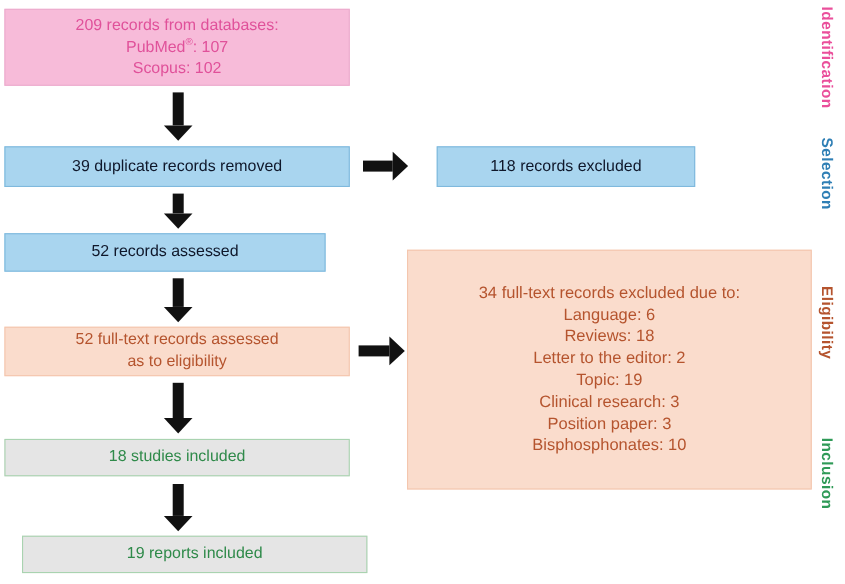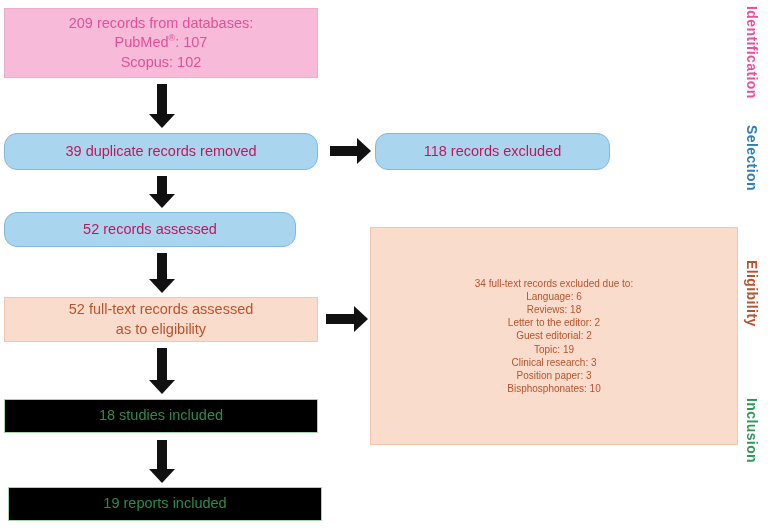--- a/index.html
+++ b/index.html
@@ -41,44 +41,43 @@
 
   
   .identification {
     background: #f7bbd9;
     border-color: #ecaccd;
     color: #e0519a;
   }
   .selection {
     background: #a9d5ef;
     border-color: #7fb9dd;
-    color: #be185d;
-    border-radius: 13px;
+    color: #0f172a;
   }
   .eligibility {
     background: #fadccc;
     border-color: #f4c6ae;
     color: #b5542e;
   }
   .inclusion {
-    background: #000000;
+    background: #e5e5e5;
     border-color: #a9d3b0;
     color: #2f8a4a;
   }
 
   
   #box-identification { left: 4px;   top: 8px;   width: 314px; height: 70px; }
   #box-duplicates     { left: 4px;   top: 133px; width: 314px; height: 37px; }
-  #box-excluded-dup   { left: 375px; top: 133px; width: 235px; height: 37px; }
+  #box-excluded-dup   { left: 397px; top: 133px; width: 235px; height: 37px; }
   #box-assessed       { left: 4px;   top: 212px; width: 292px; height: 35px; }
   #box-fulltext       { left: 4px;   top: 297px; width: 314px; height: 45px; }
   #box-exclusions     { left: 370px; top: 227px; width: 368px; height: 218px;
-                        font-size: 10px; }
+                        font-size: 15px; }
   #box-studies        { left: 4px;   top: 399px; width: 314px; height: 34px; }
-  #box-reports        { left: 8px;   top: 487px; width: 314px; height: 34px; }
+  #box-reports        { left: 20px;   top: 487px; width: 314px; height: 34px; }
 
   
   .arrow-down {
     position: absolute;
     width: 34px;
   }
   .arrow-down .shaft {
     position: absolute;
     left: 12px;
     top: 0;
@@ -226,21 +225,20 @@
     <div class="shaft"></div>
     <div class="head"></div>
   </div>
 
   <div class="box eligibility" id="box-exclusions">
     <div class="lines" id="exclusion-lines">
       <div>34 full-text records excluded due to:</div>
     <div>Language: 6</div>
         <div>Reviews: 18</div>
         <div>Letter to the editor: 2</div>
-        <div>Guest editorial: 2</div>
         <div>Topic: 19</div>
         <div>Clinical research: 3</div>
         <div>Position paper: 3</div>
         <div>Bisphosphonates: 10</div>
       </div>
   </div>
 
   <div class="arrow-down" id="arrow-4">
     <div class="shaft"></div>
     <div class="head"></div>

